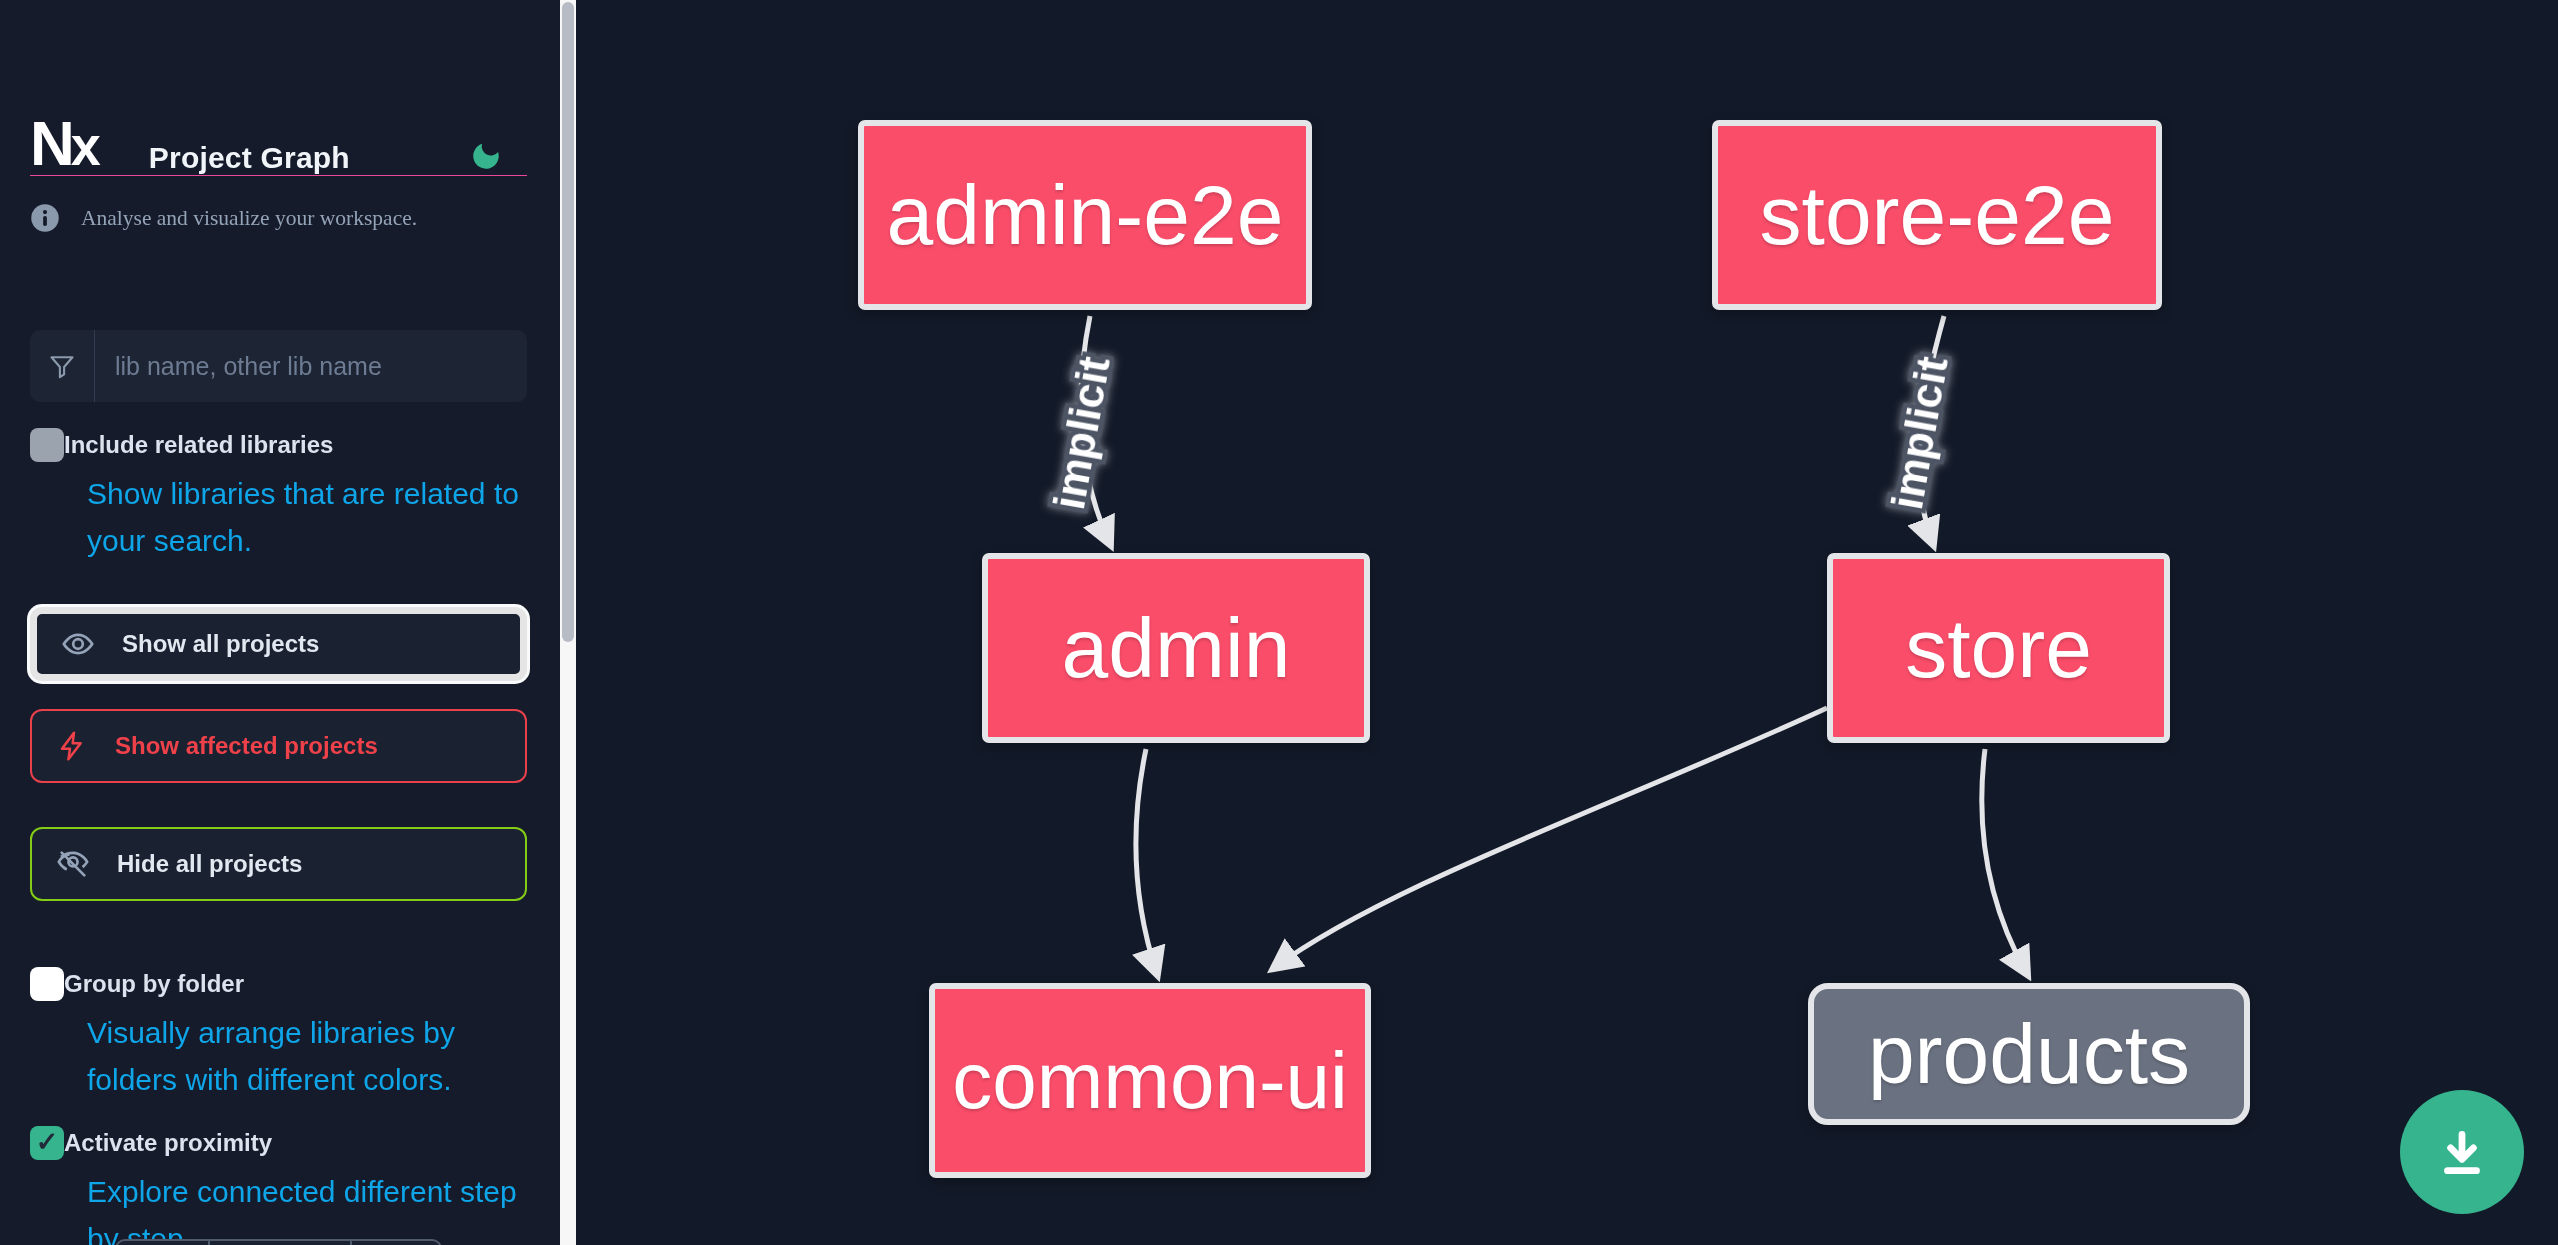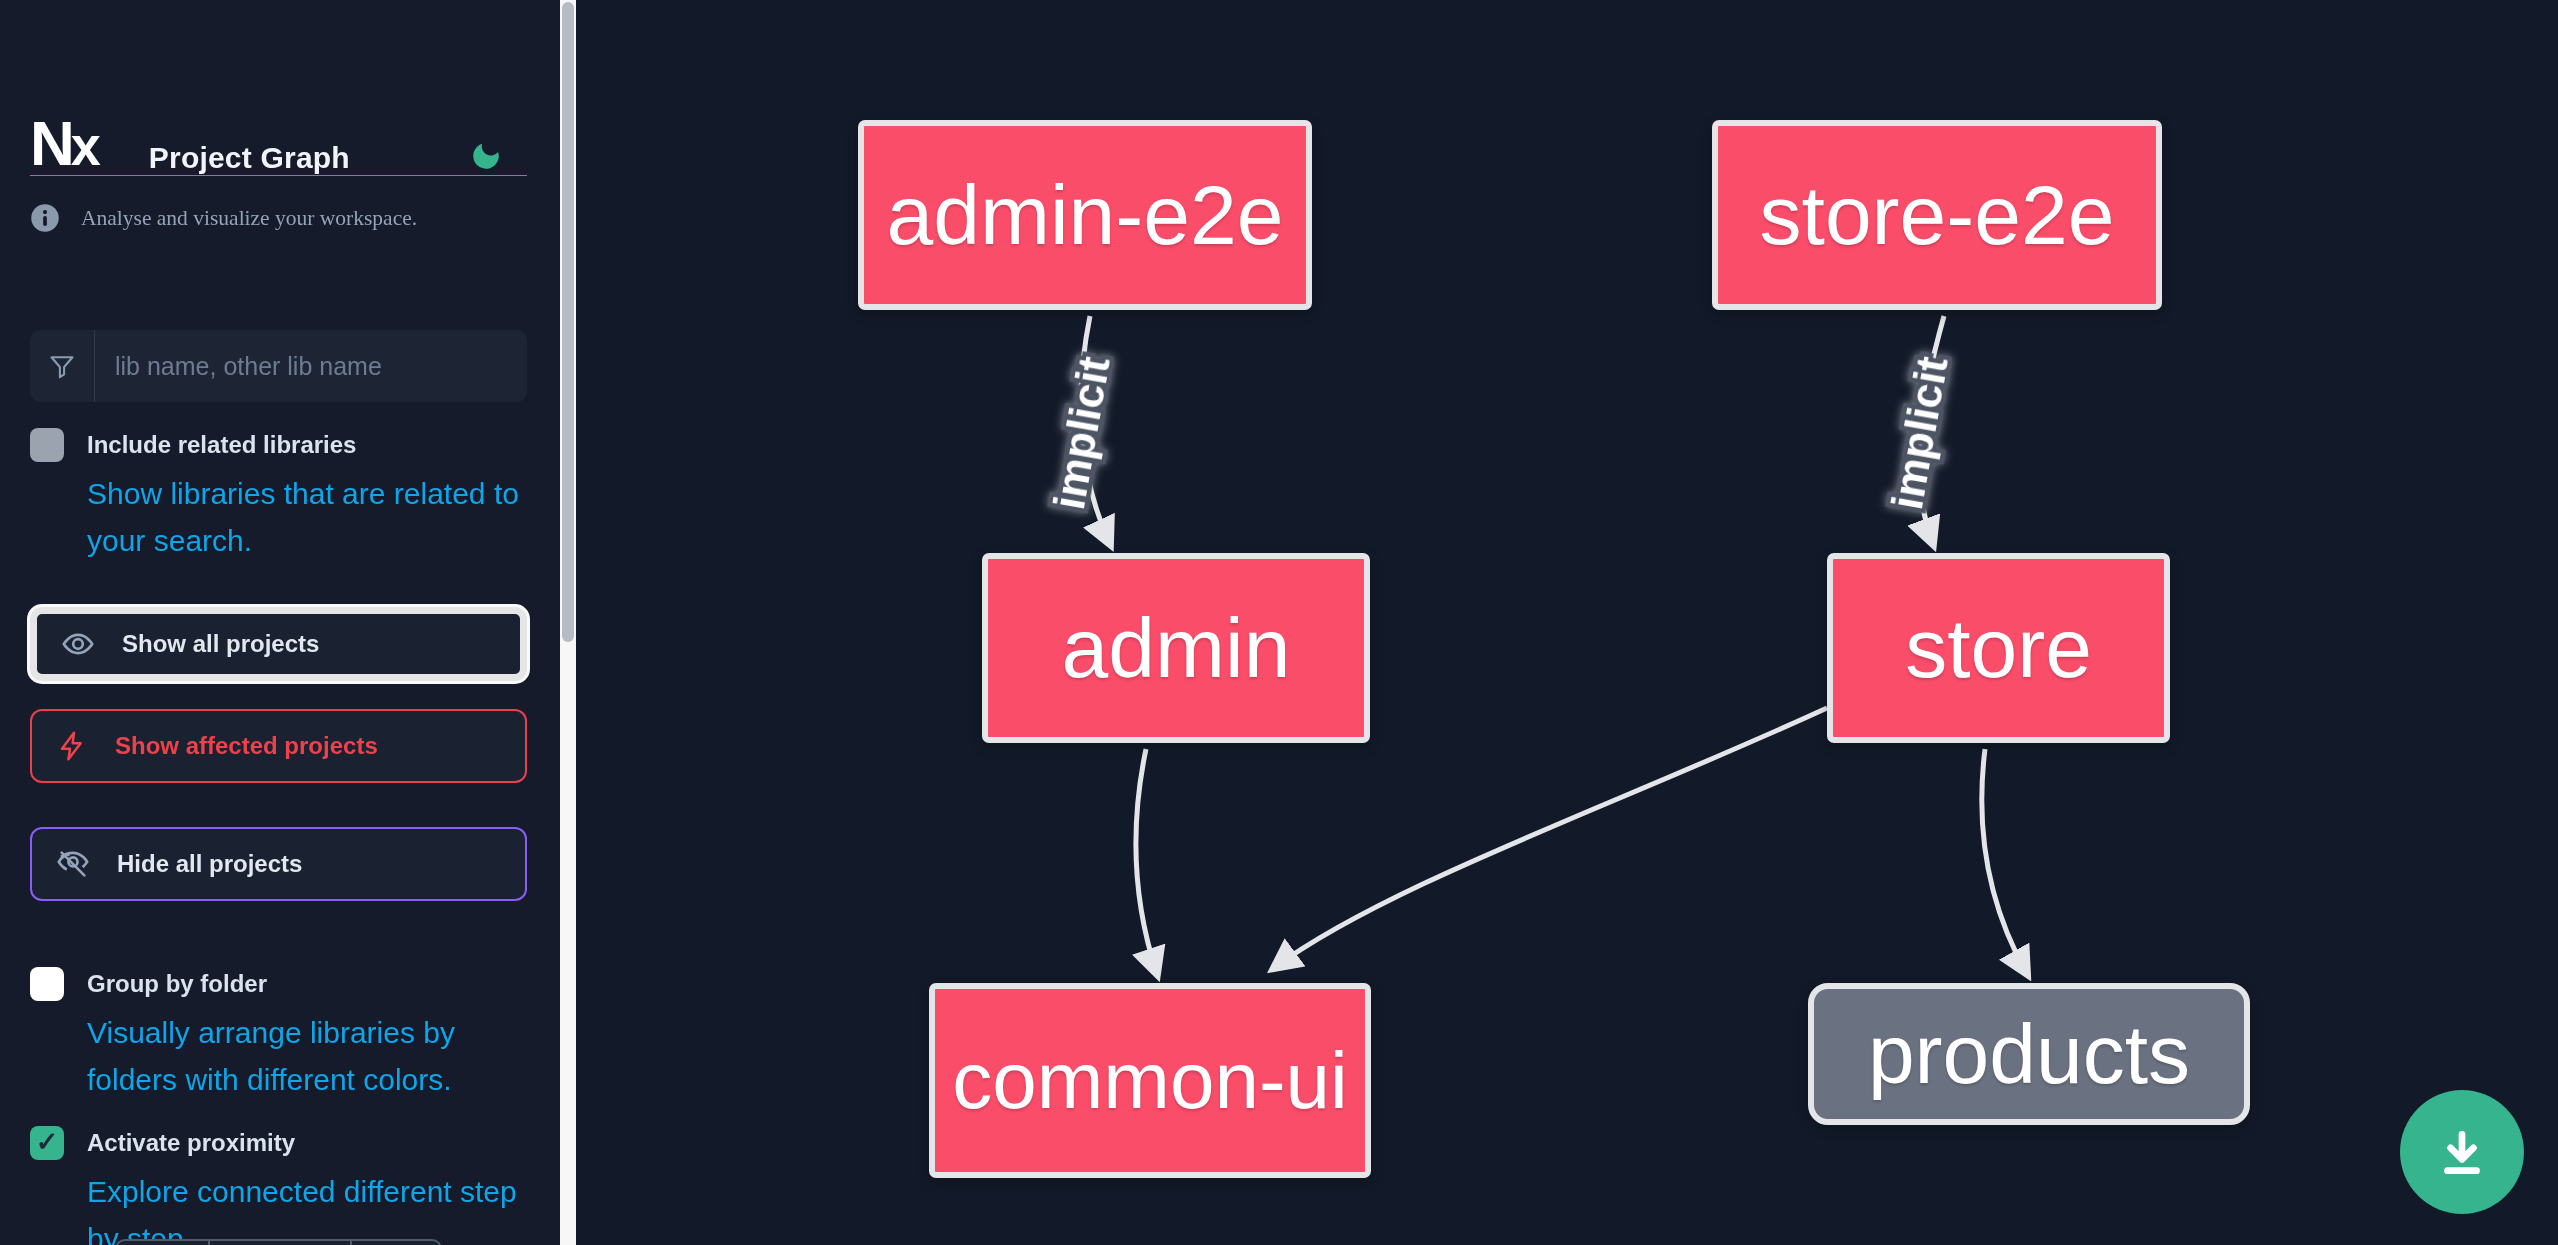--- a/index.html
+++ b/index.html
@@ -20,36 +20,36 @@
     color:#94a3b8;font-size:21.5px;font-weight:500;font-family:Liberation Serif, serif;}
 
   .search-box{display:flex;align-items:stretch;margin-top:97px;height:72px;
     background:#1d2434;border-radius:10px;overflow:hidden;}
   .search-icon-cell{width:64px;display:grid;place-items:center;border-right:1px solid #313c51;}
   .search-box input{flex:1;background:transparent;border:none;outline:none;
     color:#cbd5e1;font-size:25px;padding:0 20px;font-family:"Liberation Sans",sans-serif;}
   .search-box input::placeholder{color:#6d7c93;}
 
   .toggle{margin-top:26px;}
-  .toggle-row{display:flex;align-items:center;gap:23px;}
+  .toggle-row{display:flex;align-items:center;}
   .checkbox{width:34px;height:34px;border-radius:8px;flex:none;display:grid;place-items:center;cursor:pointer;}
   .cb-gray{background:#9ba3ae;}
   .cb-white{background:#ffffff;}
   .cb-green{background:#35b48e;}
   .cb-check{font-size:27px;font-weight:900;color:#222b3a;line-height:1;transform:translateY(-1px);}
   .toggle-label{font-size:24px;font-weight:600;color:#dbe3ee;}
   .toggle-desc{margin:8px 0 0 57px;font-size:30px;line-height:47px;color:#0ea5e9;}
 
   .btn-group{margin-top:43px;}
   .side-btn{display:flex;align-items:center;gap:27px;height:74px;margin-top:28px;
     padding:0 24px;background:#1a2131;border-radius:12px;box-sizing:border-box;
     font-size:24px;font-weight:600;color:#e2e8f0;cursor:pointer;}
   .btn-focused{border:7px solid #e5e5e5;box-shadow:0 0 0 3px #f8fafc;}
   .btn-affected{border:2.5px solid #e8414b;color:#ef4149;}
-  .btn-plain{border:2px solid #8b5cf6;margin-top:44px;}
+  .btn-plain{border:2px solid #84cc16;margin-top:44px;}
 
   .seg-control{position:absolute;left:115px;top:1239px;width:327px;height:40px;
     border:2px solid #505b6e;border-radius:10px;background:#1a2131;display:flex;box-sizing:border-box;}
   .seg{height:100%;}
   .seg+.seg{border-left:2px solid #505b6e;}
   .seg1{width:91px;}.seg2{width:140px;}.seg3{flex:1;}
 
   
   .scroll-strip{width:16px;background:#f7f7f8;position:relative;flex:none;}
   .scroll-thumb{position:absolute;left:2px;top:2px;width:12px;height:640px;

